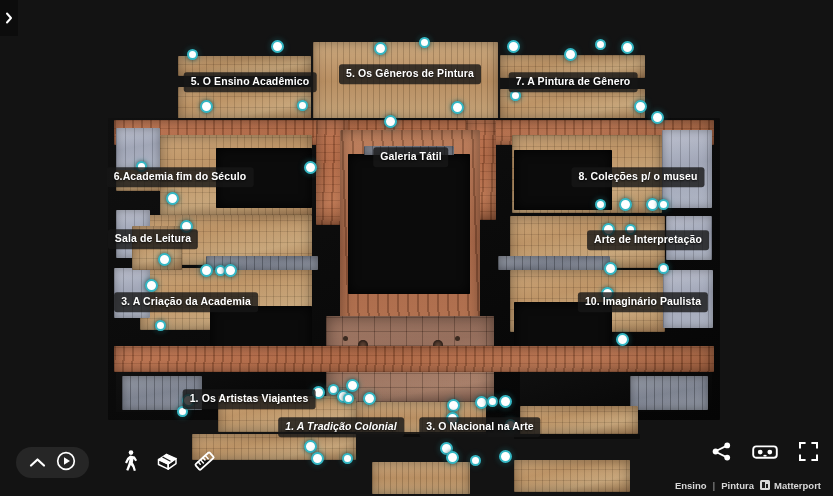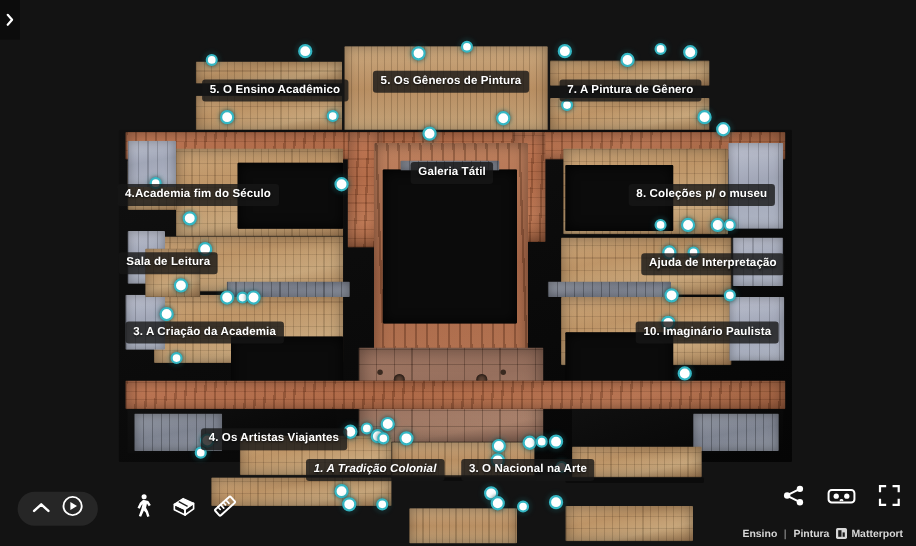--- a/index.html
+++ b/index.html
@@ -341,28 +341,28 @@
         <div class="pt sm" style="left: 247px; top: 428px;"></div>
         <div class="pt" style="left: 346px; top: 418px;"></div>
         <div class="pt" style="left: 352px; top: 427px;"></div>
         <div class="pt sm" style="left: 375px; top: 430px;"></div>
         <div class="pt" style="left: 405px; top: 426px;"></div>
       </div>
     <div id="labels">
         <div class="lbl" style="left: 150px; top: 52px;">5. O Ensino Acadêmico</div>
         <div class="lbl" style="left: 310px; top: 44px;">5. Os Gêneros de Pintura</div>
         <div class="lbl" style="left: 473px; top: 52px;">7. A Pintura de Gênero</div>
-        <div class="lbl" style="left: 80px; top: 147px;">4.Academia fim do Século</div>
+        <div class="lbl" style="left: 80px; top: 147px;">6.Academia fim do Século</div>
         <div class="lbl" style="left: 311px; top: 127px;">Galeria Tátil</div>
         <div class="lbl" style="left: 538px; top: 147px;">8. Coleções p/ o museu</div>
         <div class="lbl" style="left: 53px; top: 209px;">Sala de Leitura</div>
-        <div class="lbl" style="left: 548px; top: 210px;">Ajuda de Interpretação</div>
+        <div class="lbl" style="left: 548px; top: 210px;">Arte de Interpretação</div>
         <div class="lbl" style="left: 86px; top: 272px;">3. A Criação da Academia</div>
         <div class="lbl" style="left: 543px; top: 272px;">10. Imaginário Paulista</div>
-        <div class="lbl" style="left: 149px; top: 369px;">4. Os Artistas Viajantes</div>
+        <div class="lbl" style="left: 149px; top: 369px;">1. Os Artistas Viajantes</div>
         <div class="lbl" style="left: 241px; top: 397px; font-style: italic;">1. A Tradição Colonial</div>
         <div class="lbl" style="left: 380px; top: 397px;">3. O Nacional na Arte</div>
       </div>
   </div>
 
   <div id="toolbar-left">
     <div id="nav-pill">
       <div class="tb-btn">
         <span>
           <svg width="17" height="11" viewBox="0 0 17 11" fill="none">

